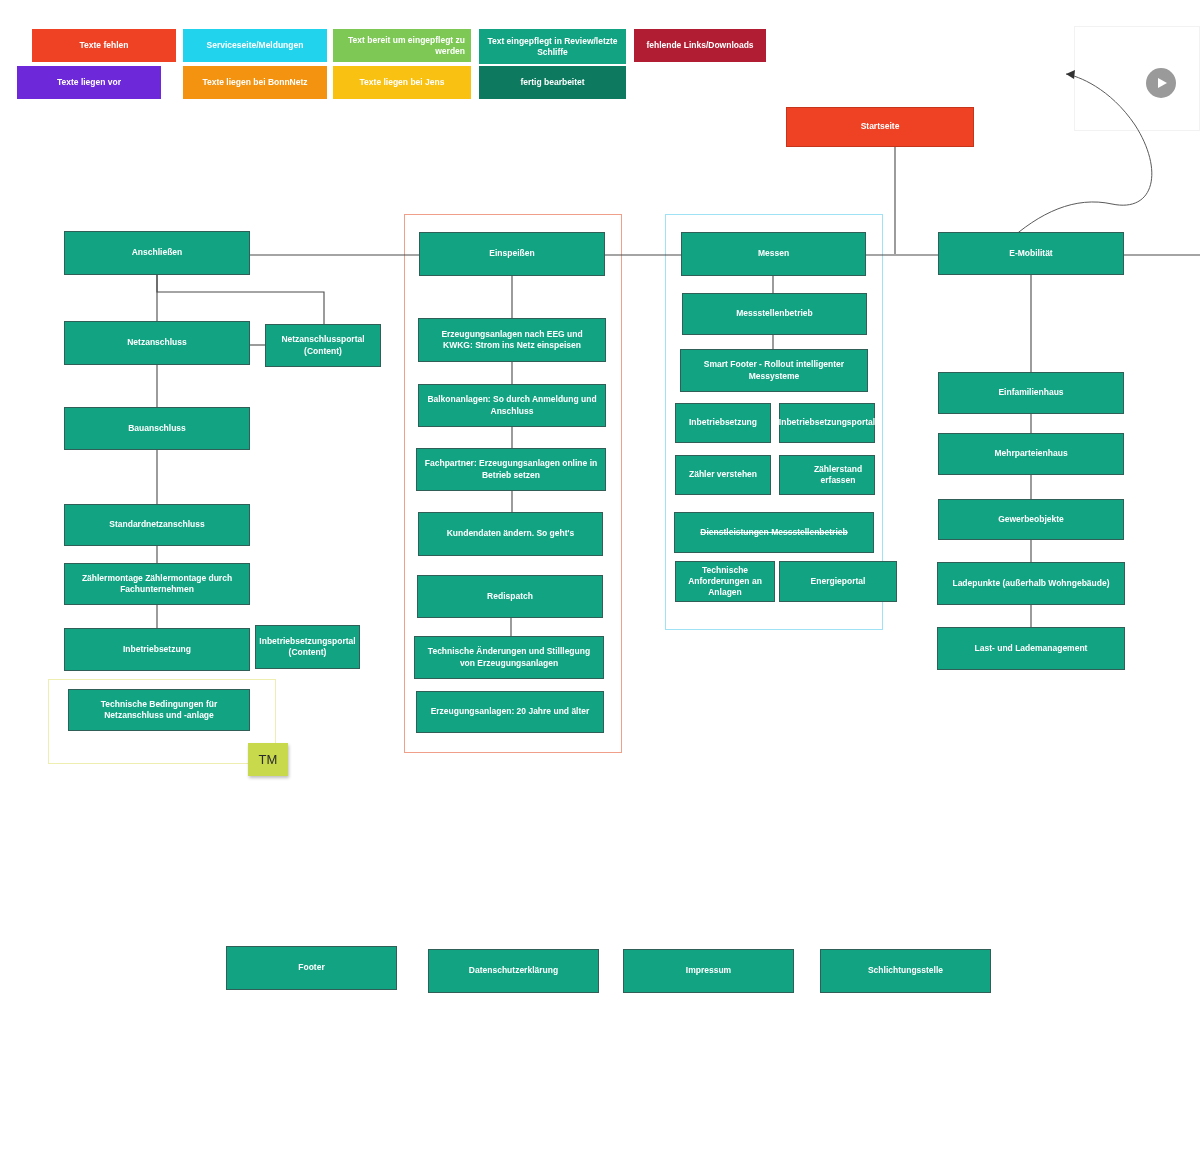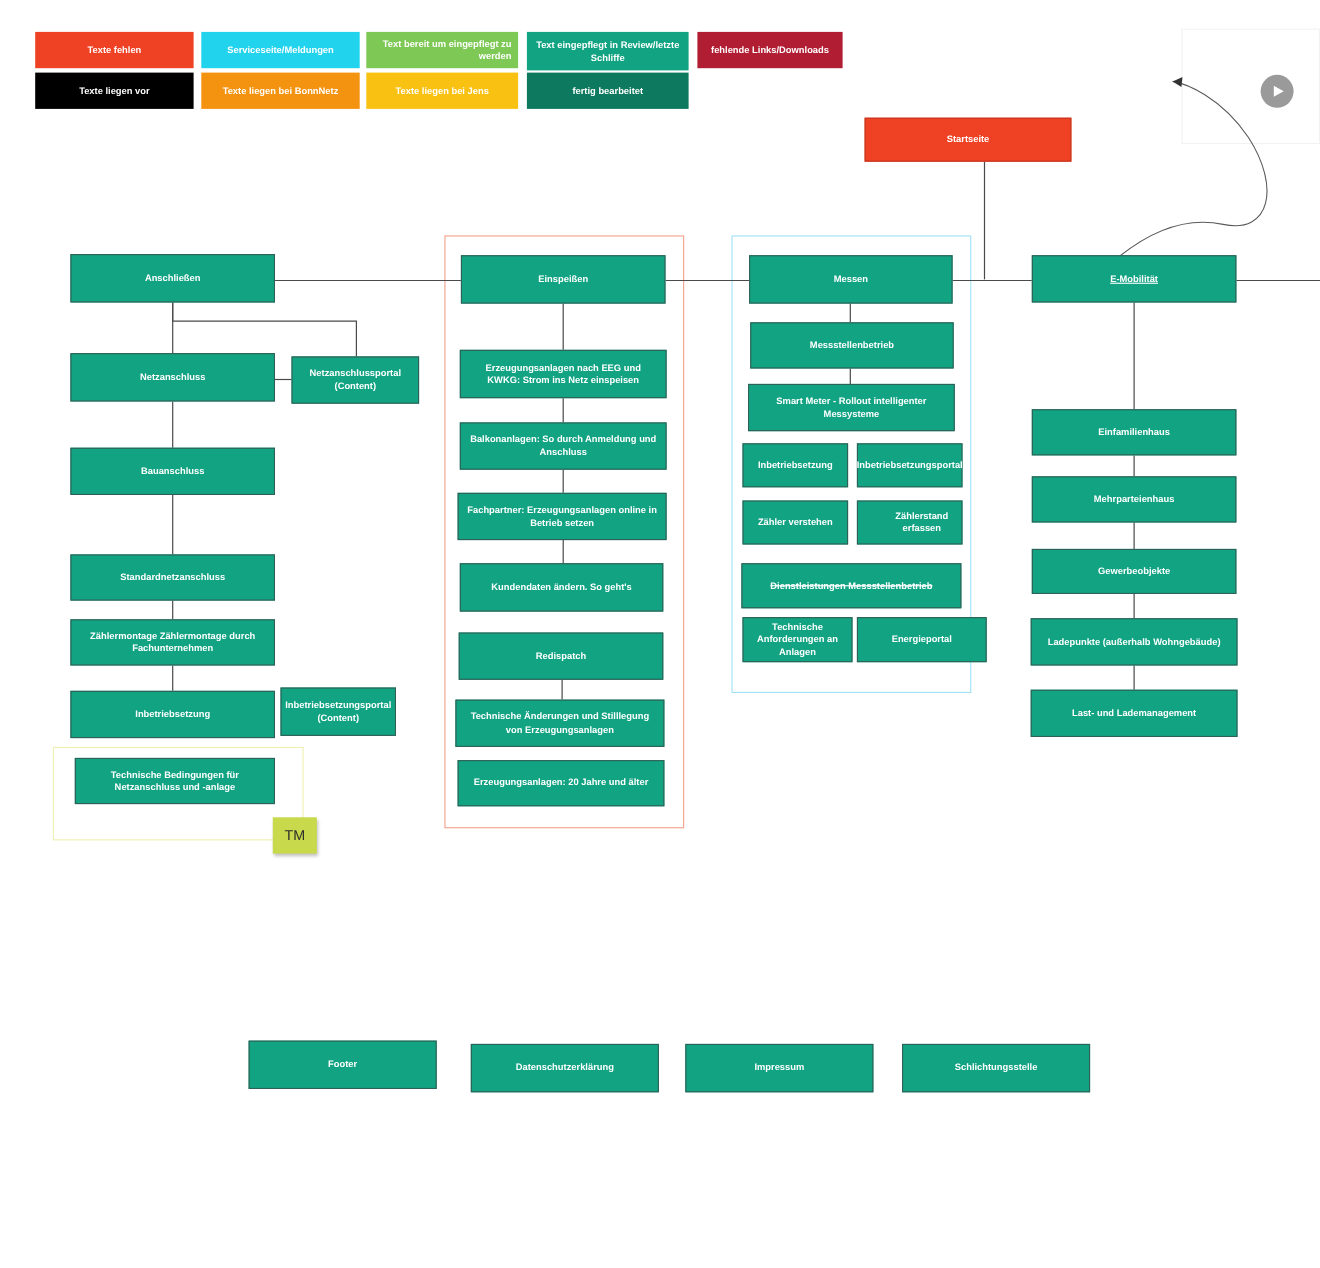--- a/index.html
+++ b/index.html
@@ -83,21 +83,21 @@
 <body>
 
 <div id="canvas">
 
   <div id="legend">
       <div class="legend-chip" style="left: 32px; top: 29px; width: 144px; height: 33px; background: rgb(239, 65, 35);">Texte fehlen</div>
       <div class="legend-chip" style="left: 183px; top: 29px; width: 144px; height: 33px; background: rgb(34, 211, 238);">Serviceseite/Meldungen</div>
       <div class="legend-chip" style="left: 333px; top: 29px; width: 138px; height: 33px; background: rgb(126, 200, 85); text-align: right;">Text bereit um eingepflegt zu werden</div>
       <div class="legend-chip" style="left: 479px; top: 29px; width: 147px; height: 35px; background: rgb(18, 163, 131);">Text eingepflegt in Review/letzte Schliffe</div>
       <div class="legend-chip" style="left: 634px; top: 29px; width: 132px; height: 33px; background: rgb(177, 30, 51);">fehlende Links/Downloads</div>
-      <div class="legend-chip" style="left: 32px; top: 66px; width: 144px; height: 33px; background: #000000;">Texte liegen vor</div>
+      <div class="legend-chip" style="left: 17px; top: 66px; width: 144px; height: 33px; background: #6d28d9;">Texte liegen vor</div>
       <div class="legend-chip" style="left: 183px; top: 66px; width: 144px; height: 33px; background: rgb(244, 147, 15);">Texte liegen bei BonnNetz</div>
       <div class="legend-chip" style="left: 333px; top: 66px; width: 138px; height: 33px; background: rgb(249, 193, 18);">Texte liegen bei Jens</div>
       <div class="legend-chip" style="left: 479px; top: 66px; width: 147px; height: 33px; background: rgb(13, 122, 95);">fertig bearbeitet</div>
     </div>
 
   <div id="frames">
       <div class="frame orange" style="left: 404px; top: 214px; width: 218px; height: 539px;"></div>
       <div class="frame cyan" style="left: 665px; top: 214px; width: 218px; height: 416px;"></div>
       <div class="frame yellow" style="left: 48px; top: 679px; width: 228px; height: 85px;"></div>
     </div>
@@ -196,21 +196,21 @@
       <div class="node" style="left: 416px; top: 691px; width: 188px; height: 42px;">
         <span>Erzeugungsanlagen: 20 Jahre und älter</span>
       </div>
       <div class="node" style="left: 681px; top: 232px; width: 185px; height: 44px;">
         <span>Messen</span>
       </div>
       <div class="node" style="left: 682px; top: 293px; width: 185px; height: 42px;">
         <span>Messstellenbetrieb</span>
       </div>
       <div class="node" style="left: 680px; top: 349px; width: 188px; height: 43px;">
-        <span>Smart Meter - Rollout intelligenter Messysteme</span>
+        <span>Smart Footer - Rollout intelligenter Messysteme</span>
       </div>
       <div class="node" style="left: 675px; top: 403px; width: 96px; height: 40px;">
         <span>Inbetriebsetzung</span>
       </div>
       <div class="node" style="left: 779px; top: 403px; width: 96px; height: 40px;">
         <span>Inbetriebsetzungsportal</span>
       </div>
       <div class="node" style="left: 675px; top: 455px; width: 96px; height: 40px; align-items: center;">
         <span>Zähler verstehen</span>
       </div>
@@ -219,21 +219,21 @@
       </div>
       <div class="node strike" style="left: 674px; top: 512px; width: 200px; height: 41px;">
         <span>Dienstleistungen Messstellenbetrieb</span>
       </div>
       <div class="node" style="left: 675px; top: 561px; width: 100px; height: 41px;">
         <span>Technische Anforderungen an Anlagen</span>
       </div>
       <div class="node" style="left: 779px; top: 561px; width: 118px; height: 41px;">
         <span>Energieportal</span>
       </div>
-      <div class="node" style="left: 938px; top: 232px; width: 186px; height: 43px; text-decoration: underline;">
+      <div class="node" style="left: 938px; top: 232px; width: 186px; height: 43px;">
         <span>E-Mobilität</span>
       </div>
       <div class="node" style="left: 938px; top: 372px; width: 186px; height: 42px;">
         <span>Einfamilienhaus</span>
       </div>
       <div class="node" style="left: 938px; top: 433px; width: 186px; height: 42px;">
         <span>Mehrparteienhaus</span>
       </div>
       <div class="node" style="left: 938px; top: 499px; width: 186px; height: 41px;">
         <span>Gewerbeobjekte</span>

